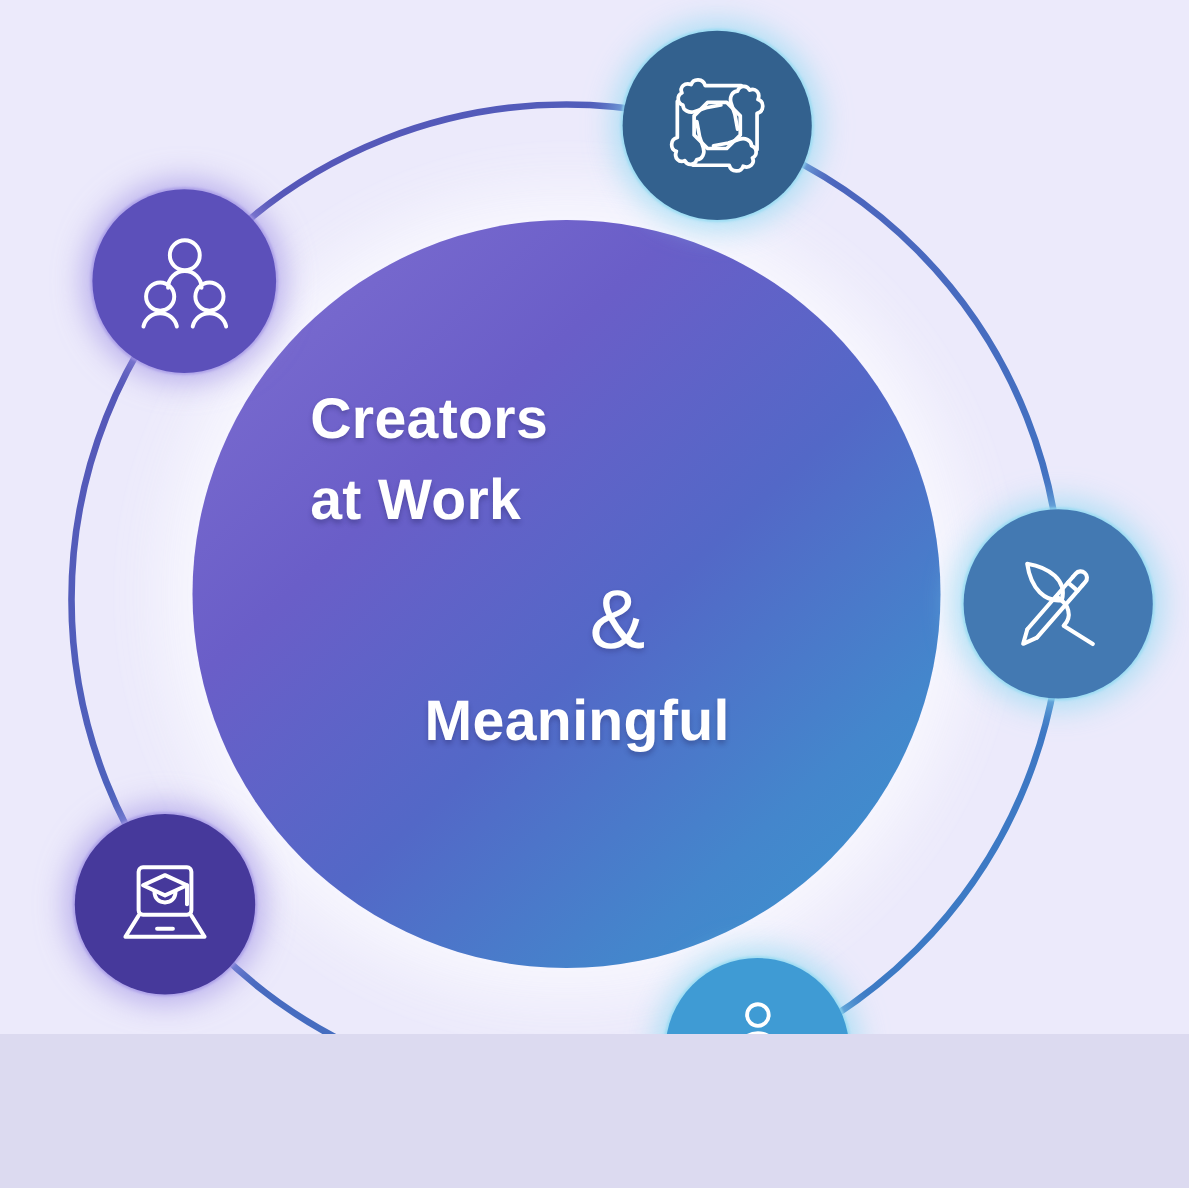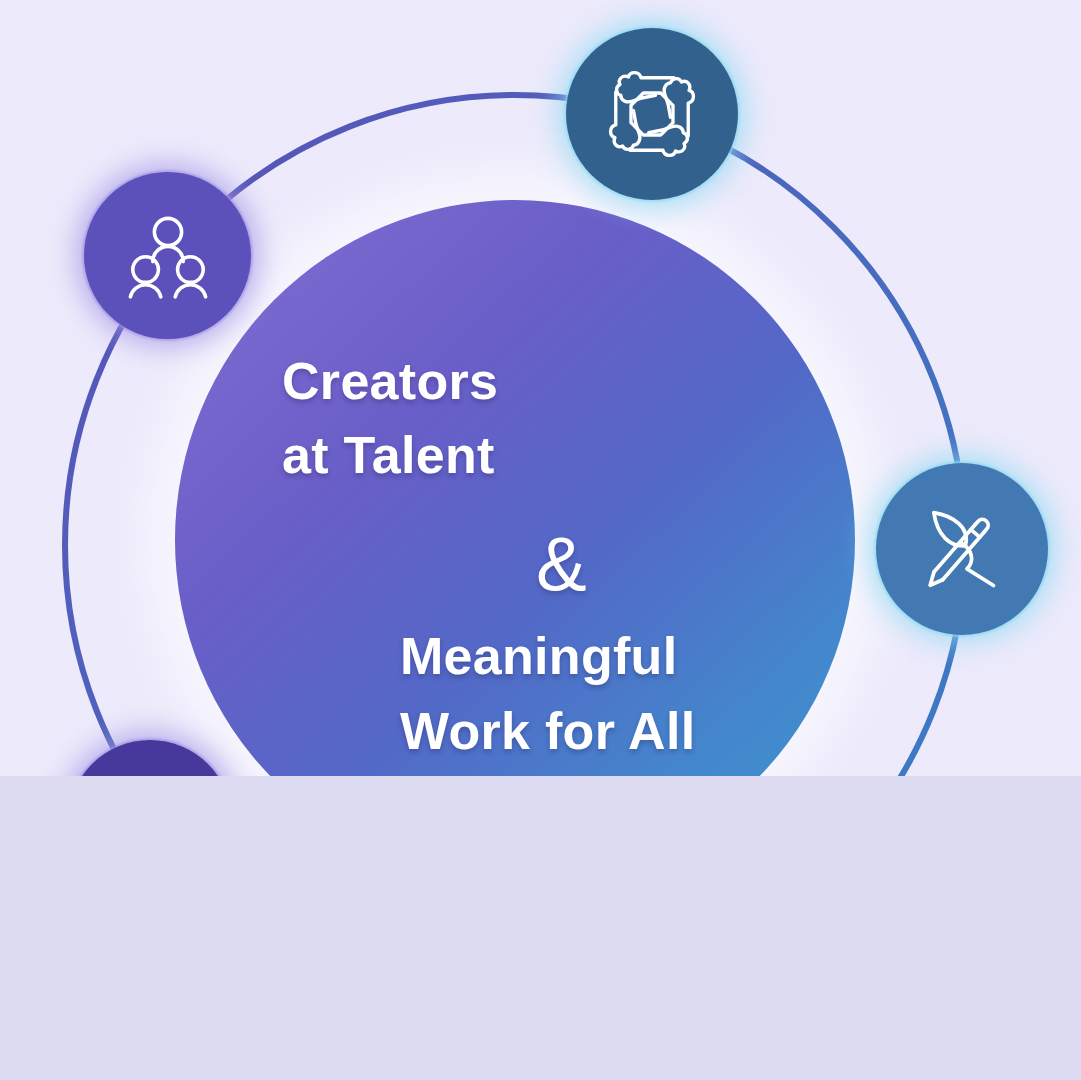--- a/index.html
+++ b/index.html
@@ -1,38 +1,38 @@
 <!DOCTYPE html>
 <html><head>
 <meta charset="utf-8">
 <style>
   html,body{margin:0;padding:0;background:#dcdaf0;}
   .stage{
     position:relative;
-    width:1081px;height:776px;
+    width:1081px;height:940px;
     overflow:hidden;
     font-family:"Liberation Sans", sans-serif;
   }
   .orbit-svg{position:absolute;left:0;top:0;}
   .center-circle{
     position:absolute;left:175px;top:200px;width:680px;height:680px;
     border-radius:50%;
     background:linear-gradient(137deg, var(--g1) 0%, #6a5ec8 32%, #5368c7 56%, #4486cc 79%, var(--g2) 100%);
     box-shadow:0 0 65px 22px rgba(252,252,255,0.85);
   }
   .headline{
     position:absolute;
     font-weight:700;font-size:52px;line-height:74px;
     letter-spacing:0.3px;
     text-shadow:0 3px 5px rgba(35,35,90,0.32);
     white-space:nowrap;
   }
   .title-block{left:282px;top:344px;}
   .amp{left:536px;top:526px;font-size:76px;font-weight:400;line-height:1;text-shadow:0 3px 5px rgba(35,35,90,0.28);}
-  .subtitle-block{left:400px;top:619px;line-height:75px;}
+  .subtitle-block{left:386px;top:619px;line-height:75px;}
   .satellite{
     position:absolute;border-radius:50%;
     display:flex;align-items:center;justify-content:center;
     box-shadow:0 0 2px 2px var(--glow), 0 0 26px 9px var(--glow);
   }
   .sat-teamwork{left:566px;top:28px;width:172px;height:172px;}
   .sat-people{left:84px;top:172px;width:167px;height:167px;}
   .sat-pencil{left:876px;top:463px;width:172px;height:172px;}
   .sat-laptop{left:68px;top:740px;width:164px;height:164px;}
   .sat-meditation{left:605px;top:871px;width:167px;height:167px;}
@@ -51,26 +51,25 @@
       </linearGradient>
     </defs>
     <circle cx="515" cy="545" r="450" fill="none" stroke="url(#orbitGrad)" stroke-width="6"></circle>
   </svg>
 
   <div class="center-circle" style="--g1: #8070D2; --g2: #3A97CF;"></div>
 
   <div style="position: absolute; left: 0px; top: 0px; width: 100%; height: 100%; color: rgb(255, 255, 255);">
     <div class="headline title-block">
       <div>Creators</div>
-      <div>at Talent</div>
+      <div>at Work</div>
     </div>
     <div class="headline amp">&amp;</div>
     <div class="headline subtitle-block">
       <div>Meaningful</div>
-      <div>Work for All</div>
     </div>
   </div>
 
   <div class="satellite sat-teamwork" style="background: rgb(51, 97, 142); --glow: #8FD9F2AA;">
     <svg class="icon" width="118" height="118" viewBox="0 0 140 140">
       <polygon points="94.9,80.3 80.3,94.9 59.7,94.9 45.1,80.3 45.1,59.7 59.7,45.1 80.3,45.1 94.9,59.7" stroke-width="4"></polygon>
       <g stroke-width="4">
         <path d="M96,27 L57,27 C55,19 44,19 42,26 C35,23 29,29 32,35 C26,38 27,46 33,48 C33,54 40,57 46,55 L58,51 L74,48"></path>
         <path d="M96,27 L57,27 C55,19 44,19 42,26 C35,23 29,29 32,35 C26,38 27,46 33,48 C33,54 40,57 46,55 L58,51 L74,48" transform="rotate(90 70 70)"></path>
         <path d="M96,27 L57,27 C55,19 44,19 42,26 C35,23 29,29 32,35 C26,38 27,46 33,48 C33,54 40,57 46,55 L58,51 L74,48" transform="rotate(180 70 70)"></path>

